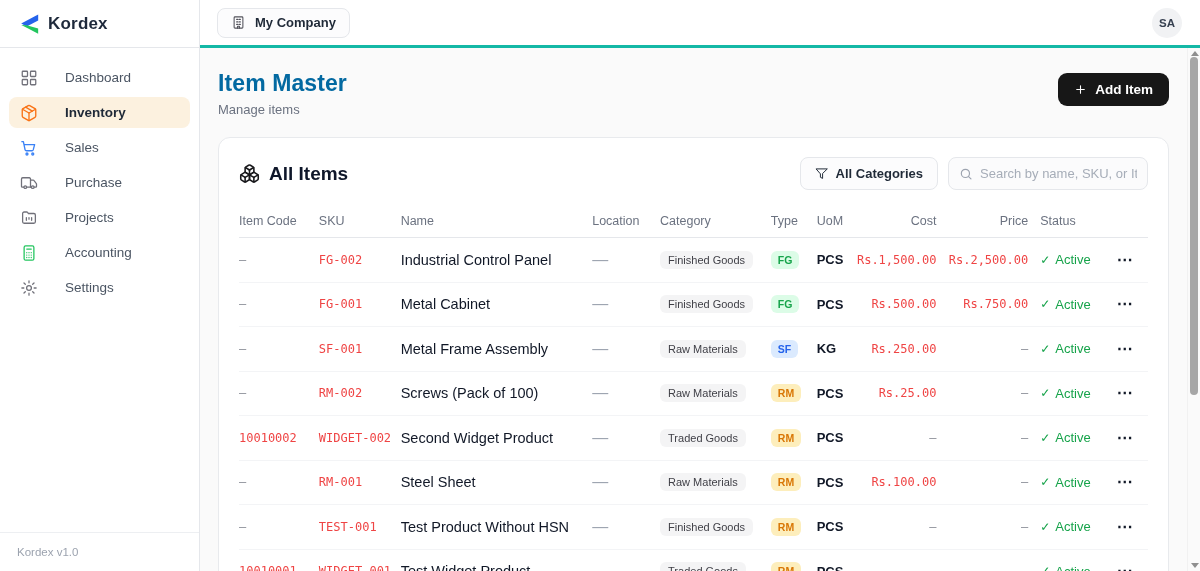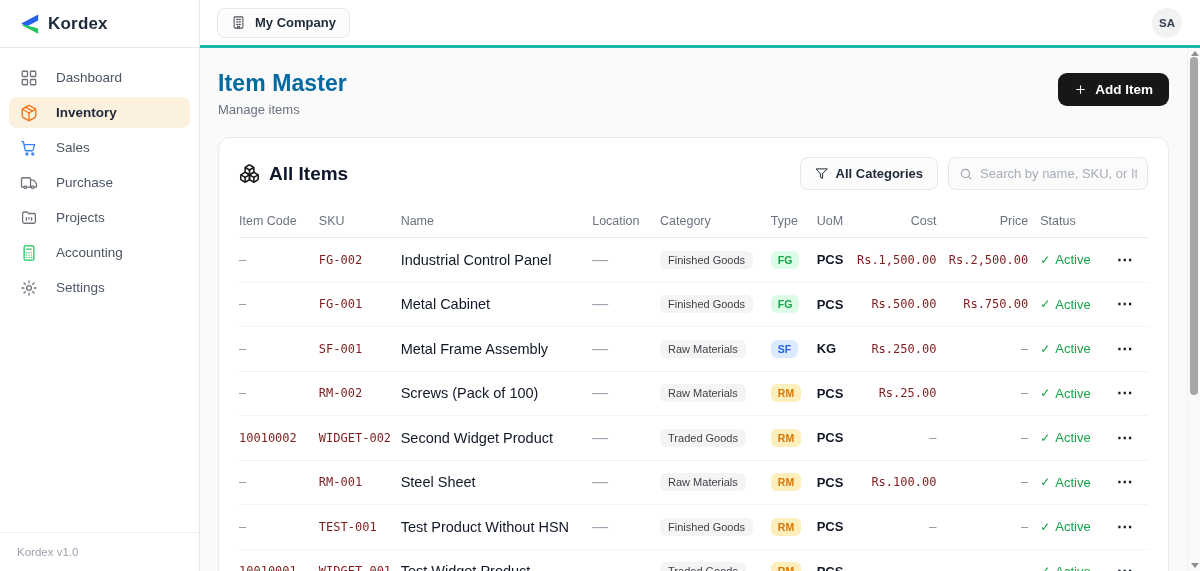--- a/index.html
+++ b/index.html
@@ -5,21 +5,21 @@
   * { box-sizing: border-box; margin: 0; padding: 0; }
   html,body { width:1200px; height:571px; overflow:hidden; }
   body { font-family:"Liberation Sans", sans-serif; background:#fff; color:#111827; }
   .app { display:flex; width:1200px; height:571px; }
 
   
   .sidebar { width:200px; background:#fff; border-right:1px solid #e5e7eb; display:flex; flex-direction:column; flex-shrink:0; }
   .logo-row { height:48px; display:flex; align-items:center; gap:8px; padding:0 18px; border-bottom:1px solid #e5e7eb; }
   .logo-text { font-size:17px; font-weight:700; color:#1e293b; letter-spacing:.2px; }
   .nav { flex:1; padding:14px 9px 0; }
-  .nav-item { display:flex; align-items:center; gap:18px; height:31px; padding:0 11px; border-radius:8px; margin-bottom:4px; font-size:13.5px; color:#4b5563; cursor:pointer; }
+  .nav-item { display:flex; align-items:center; gap:27px; height:31px; padding:0 11px; border-radius:8px; margin-bottom:4px; font-size:13.5px; color:#4b5563; cursor:pointer; }
   .nav-item.active { background:#fcf1df; color:#1f2937; font-weight:700; }
   .nav-icon { width:18px; height:18px; display:flex; align-items:center; justify-content:center; flex-shrink:0; }
   .nav-icon svg { width:18px; height:18px; }
   .sidebar-footer { border-top:1px solid #edeff2; padding:13px 17px; font-size:11.5px; color:#9ca3af; }
 
   
   .main { flex:1; display:flex; flex-direction:column; background:#fafafa; position:relative; min-width:0; }
   .topbar { height:48px; background:#fff; border-bottom:3px solid #14b8a6; display:flex; align-items:center; justify-content:space-between; padding:0 18px 0 17px; flex-shrink:0; }
   .company-btn { display:flex; align-items:center; gap:9px; height:30px; padding:0 13px; background:#fcfcfd; border:1px solid #e5e7eb; border-radius:8px; font-size:13px; font-weight:600; color:#1f2937; cursor:pointer; }
   .avatar { width:30px; height:30px; border-radius:50%; background:#f1f2f4; display:flex; align-items:center; justify-content:center; font-size:11.5px; font-weight:700; color:#374151; cursor:pointer; }
@@ -56,21 +56,21 @@
   .c-loc   { width:68px; }
   .c-cat   { width:111px; }
   .c-type  { width:46px; }
   .c-uom   { width:32px; }
   .c-cost  { width:88px; justify-content:flex-end; text-align:right; }
   .c-price { width:92px; justify-content:flex-end; text-align:right; }
   .c-status{ width:74px; padding-left:12px; }
   .c-menu  { width:46px; justify-content:center; }
   .th.c-cost, .th.c-price { display:block; }
 
-  .mono { font-family:"DejaVu Sans Mono", monospace; font-size:12px; color:#7f1d1d; }
+  .mono { font-family:"DejaVu Sans Mono", monospace; font-size:12px; color:#ef4444; }
   .name-cell { font-size:14.5px; font-weight:500; color:#111827; }
   .dim { color:#9ca3af; }
   .mono.dim { color:#8b8f98; }
   .cat-badge { background:#f4f4f5; color:#3f3f46; font-size:11px; font-weight:500; padding:3px 8px; border-radius:6px; white-space:nowrap; }
   .type-badge { font-size:10.5px; font-weight:700; padding:3px 7px; border-radius:6px; }
   .t-green { background:#dcfce7; color:#16a34a; }
   .t-blue  { background:#dbeafe; color:#2563eb; }
   .t-amber { background:#fdeebc; color:#d97706; }
   .uom-cell { font-size:13px; font-weight:600; color:#111827; }
   .status-cell { color:#16a34a; font-size:13px; font-weight:500; gap:5px; }

